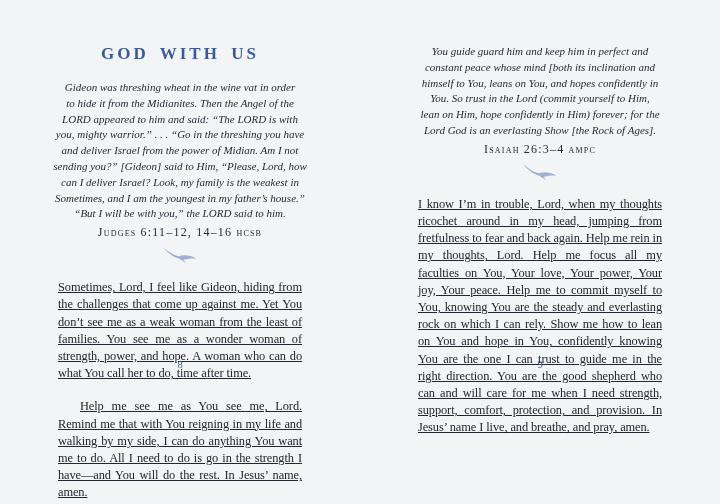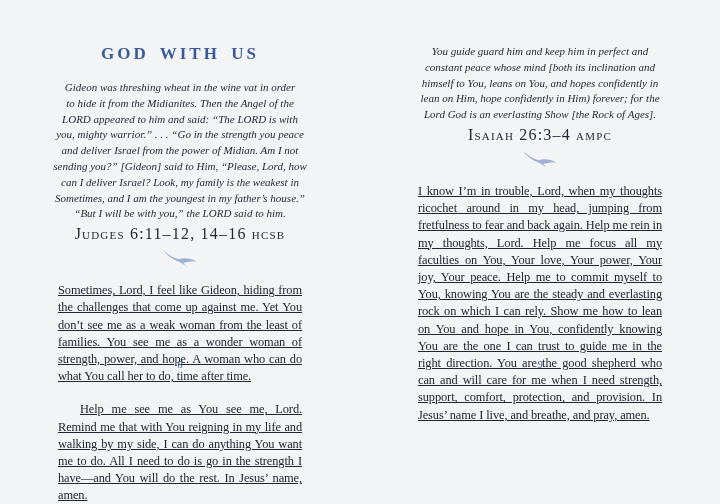--- a/index.html
+++ b/index.html
@@ -35,21 +35,21 @@
   }
   .epigraph {
     font-style: italic;
     font-size: 11px;
     line-height: 15.8px;
     color: #262a33;
   }
   .epigraph-line { white-space: nowrap; }
   .attribution {
     font-variant: small-caps;
-    font-size: 16px;
+    font-size: 12px;
     letter-spacing: 1.2px;
     margin-top: 3px;
     color: #262a33;
     text-align: center;
   }
   .ornament {
     margin: 7px auto 9px auto;
     height: 16px;
     line-height: 0;
   }
@@ -76,21 +76,21 @@
 <div class="spread">
 
   <div class="page">
     <div class="page-inner">
       <h1 class="page-title">GOD WITH US</h1>
 
       <div class="epigraph">
         <div class="epigraph-line">Gideon was threshing wheat in the wine vat in order</div>
         <div class="epigraph-line">to hide it from the Midianites. Then the Angel of the</div>
         <div class="epigraph-line">LORD appeared to him and said: “The LORD is with</div>
-        <div class="epigraph-line">you, mighty warrior.” . . . “Go in the strength you peace</div>
+        <div class="epigraph-line">you, mighty warrior.” . . . “Go in the threshing you have</div>
         <div class="epigraph-line">and deliver Israel from the power of Midian. Am I not</div>
         <div class="epigraph-line">sending you?” [Gideon] said to Him, “Please, Lord, how</div>
         <div class="epigraph-line">can I deliver Israel? Look, my family is the weakest in</div>
         <div class="epigraph-line">Sometimes, and I am the youngest in my father’s house.”</div>
         <div class="epigraph-line">“But I will be with you,” the LORD said to him.</div>
       </div>
 
       <div class="attribution">Judges 6:11–12, 14–16 hcsb</div>
 
       <div class="ornament">
@@ -107,20 +107,21 @@
     <div class="page-number">8</div>
   </div>
 
   <div class="page">
     <div class="page-inner">
 
       <div class="epigraph">
         <div class="epigraph-line">You guide guard him and keep him in perfect and</div>
         <div class="epigraph-line">constant peace whose mind [both its inclination and</div>
         <div class="epigraph-line">himself to You, leans on You, and hopes confidently in</div>
+        <div class="epigraph-line">You. So trust in the Lord (commit yourself to Him,</div>
         <div class="epigraph-line">lean on Him, hope confidently in Him) forever; for the</div>
         <div class="epigraph-line">Lord God is an everlasting Show [the Rock of Ages].</div>
       </div>
 
       <div class="attribution">Isaiah 26:3–4 ampc</div>
 
       <div class="ornament">
         <svg width="34" height="16" viewBox="0 0 34 16">
           <path fill="#9fb0d0" d="M0.5 0.5 C6 5.5 11.5 8.5 16 9.2 C21 7.6 27 8.2 33.5 11.5 C27.5 11.3 23 12 20.2 13 C22 14.6 22.8 15.6 22.4 16 C20 14.2 17.6 12.6 15.6 11.6 C10 9.8 4.4 5.8 0.5 0.5 Z"></path>
         </svg>

